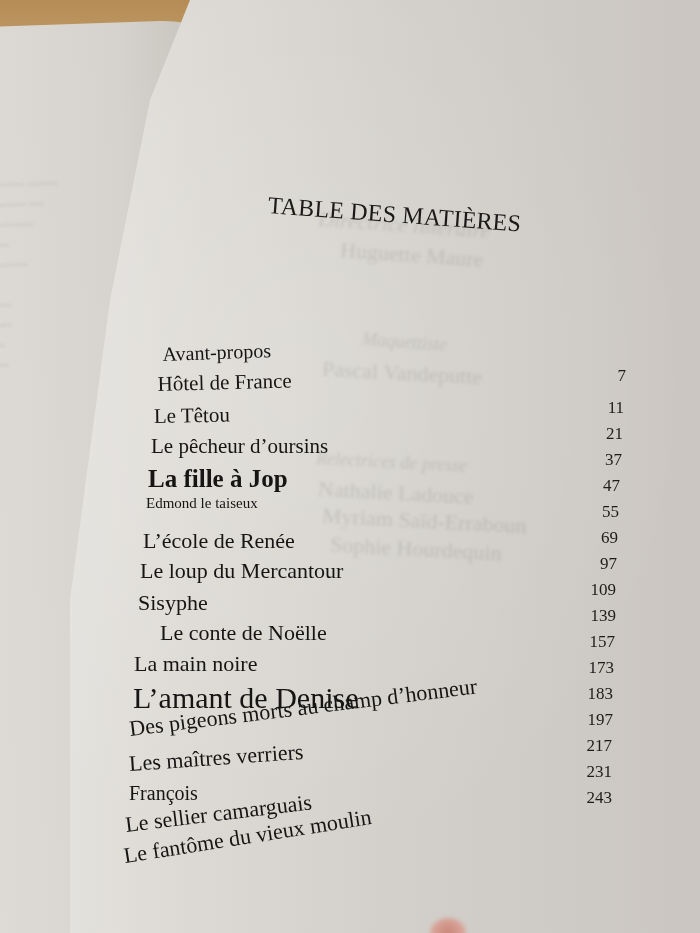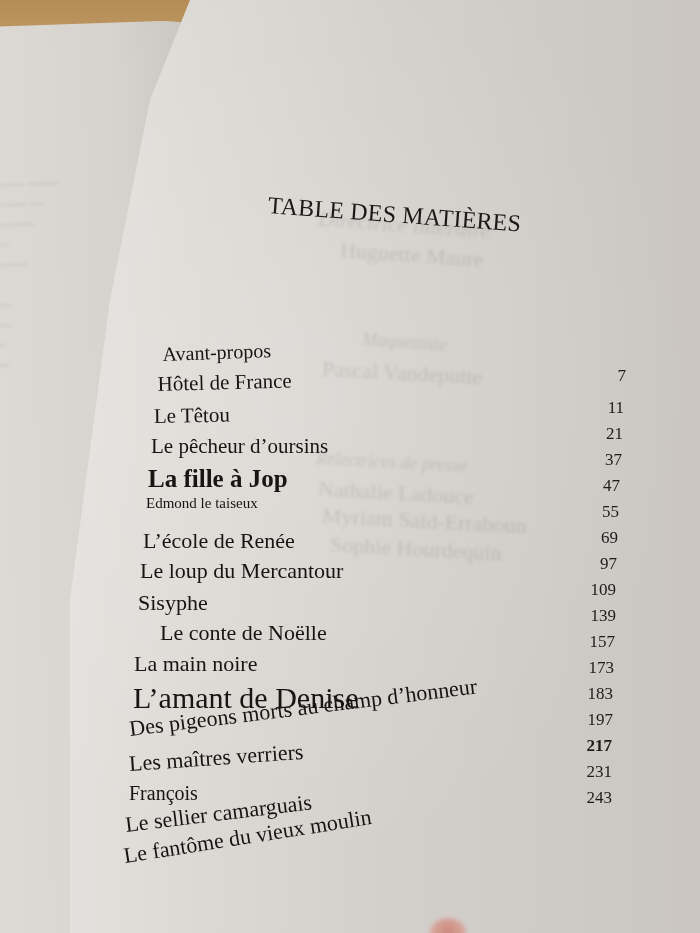--- a/index.html
+++ b/index.html
@@ -119,17 +119,17 @@
 <div class="page-num" style="left:580px;top:476px;">47</div>
 <div class="page-num" style="left:579px;top:502px;">55</div>
 <div class="page-num" style="left:578px;top:528px;">69</div>
 <div class="page-num" style="left:577px;top:554px;">97</div>
 <div class="page-num" style="left:576px;top:580px;">109</div>
 <div class="page-num" style="left:576px;top:606px;">139</div>
 <div class="page-num" style="left:575px;top:632px;">157</div>
 <div class="page-num" style="left:574px;top:658px;">173</div>
 <div class="page-num" style="left:573px;top:684px;">183</div>
 <div class="page-num" style="left:573px;top:710px;">197</div>
-<div class="page-num" style="left:572px;top:736px;font-weight:bold;">217</div>
+<div class="page-num" style="left:572px;top:736px;">217</div>
 <div class="page-num" style="left:572px;top:762px;">231</div>
 <div class="page-num" style="left:572px;top:788px;">243</div>
 
 <div class="finger"></div>
 
 </body></html>

